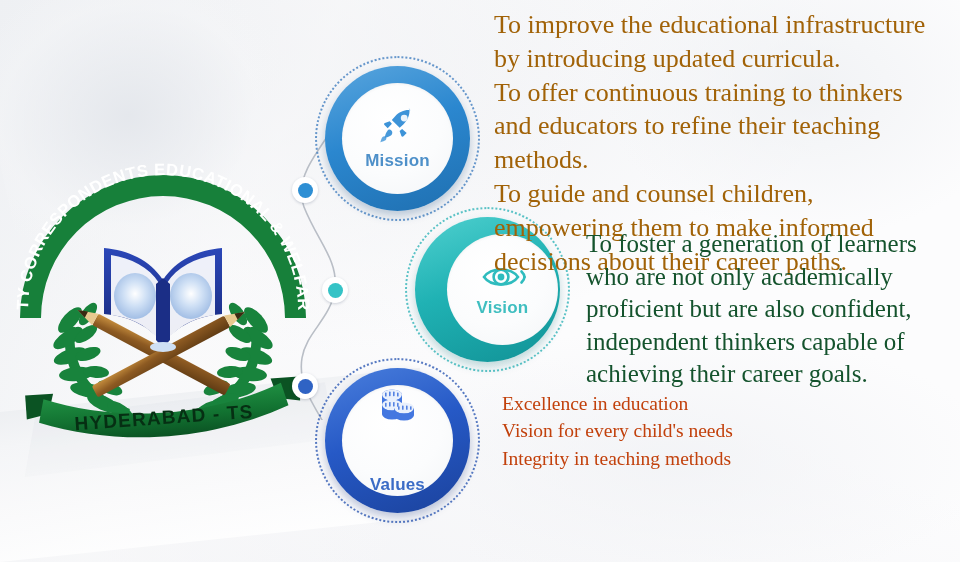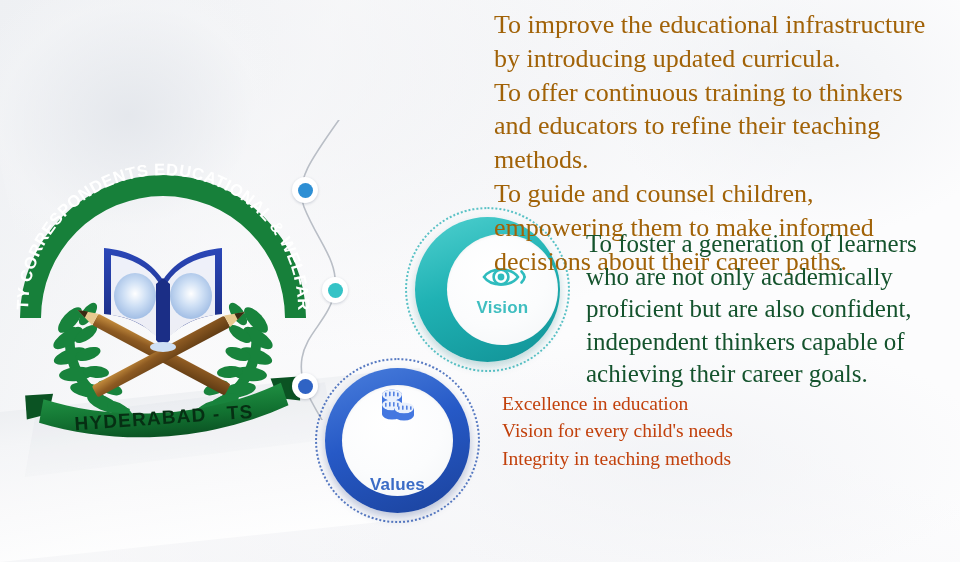--- a/index.html
+++ b/index.html
@@ -346,20 +346,37 @@
   <div class="node" id="node-mission">
     <i></i>
   </div>
   <div class="node" id="node-vision">
     <i></i>
   </div>
   <div class="node" id="node-values">
     <i></i>
   </div>
 
+  <div class="pillar" id="pillar-mission">
+    <div class="dotted-ring"></div>
+    <div class="ring"></div>
+    <div class="inner">
+      <svg class="pillar-icon" width="40" height="38" viewBox="0 0 40 38">
+        <g fill="#3d93d8">
+          <path d="M32.5 3.2c-5.6-.7-11.4 1.7-15.3 6l-3.4 3.7 7.9 7.9 3.6-3.4c4.4-4 6.8-9.7 6.1-15.4 0 0-.1-.4-.4-.5 0 0-.3-.3-.5-.3z"></path>
+          <circle cx="26.2" cy="11.1" r="3.4" fill="#eaf3fb"></circle>
+          <path d="M11.7 14.2L6.9 16c-.9.3-1.1 1.4-.4 2.1l3.2 3.2 4.2-4.6-2.2-2.5z"></path>
+          <path d="M21.6 24.1l1.8 4.8c.3.9 1.4 1.1 2.1.4l3.2-3.2-4.6-4.2-2.5 2.2z"></path>
+          <path d="M9.2 24.2c-1.6 1.6-2.6 6.6-2.6 6.6s5-1 6.6-2.6c1.4-1.4 1.5-3.5.2-4.8-1.3-1.3-3.4-1.2-4.2.8z" opacity="0.95"></path>
+          <path d="M4.6 29.9c-1.2 1.2-2.2 5.3-2.2 5.3s4.1-1 5.3-2.2c.9-.9 1-2.4.1-3.2-.8-.8-2.3-.8-3.2.1z" opacity="0.8"></path>
+        </g>
+      </svg>
+      <div class="pillar-label">Mission</div>
+    </div>
+  </div>
 
   <div class="pillar" id="pillar-vision">
     <div class="dotted-ring"></div>
     <div class="ring"></div>
     <div class="inner">
       <svg class="pillar-icon" width="46" height="30" viewBox="0 0 46 30">
         <g fill="none" stroke="#2fbcbe" stroke-width="2.6" stroke-linecap="round">
           <path d="M4 15 C 11 5, 31 5, 38 15 C 31 25, 11 25, 4 15 Z"></path>
           <path d="M41.5 9.5 C 43.5 11.5, 44.5 13.5, 44.5 15"></path>
           <path d="M41.5 20.5 C 43.5 18.5, 44.5 16.5, 44.5 15"></path>

